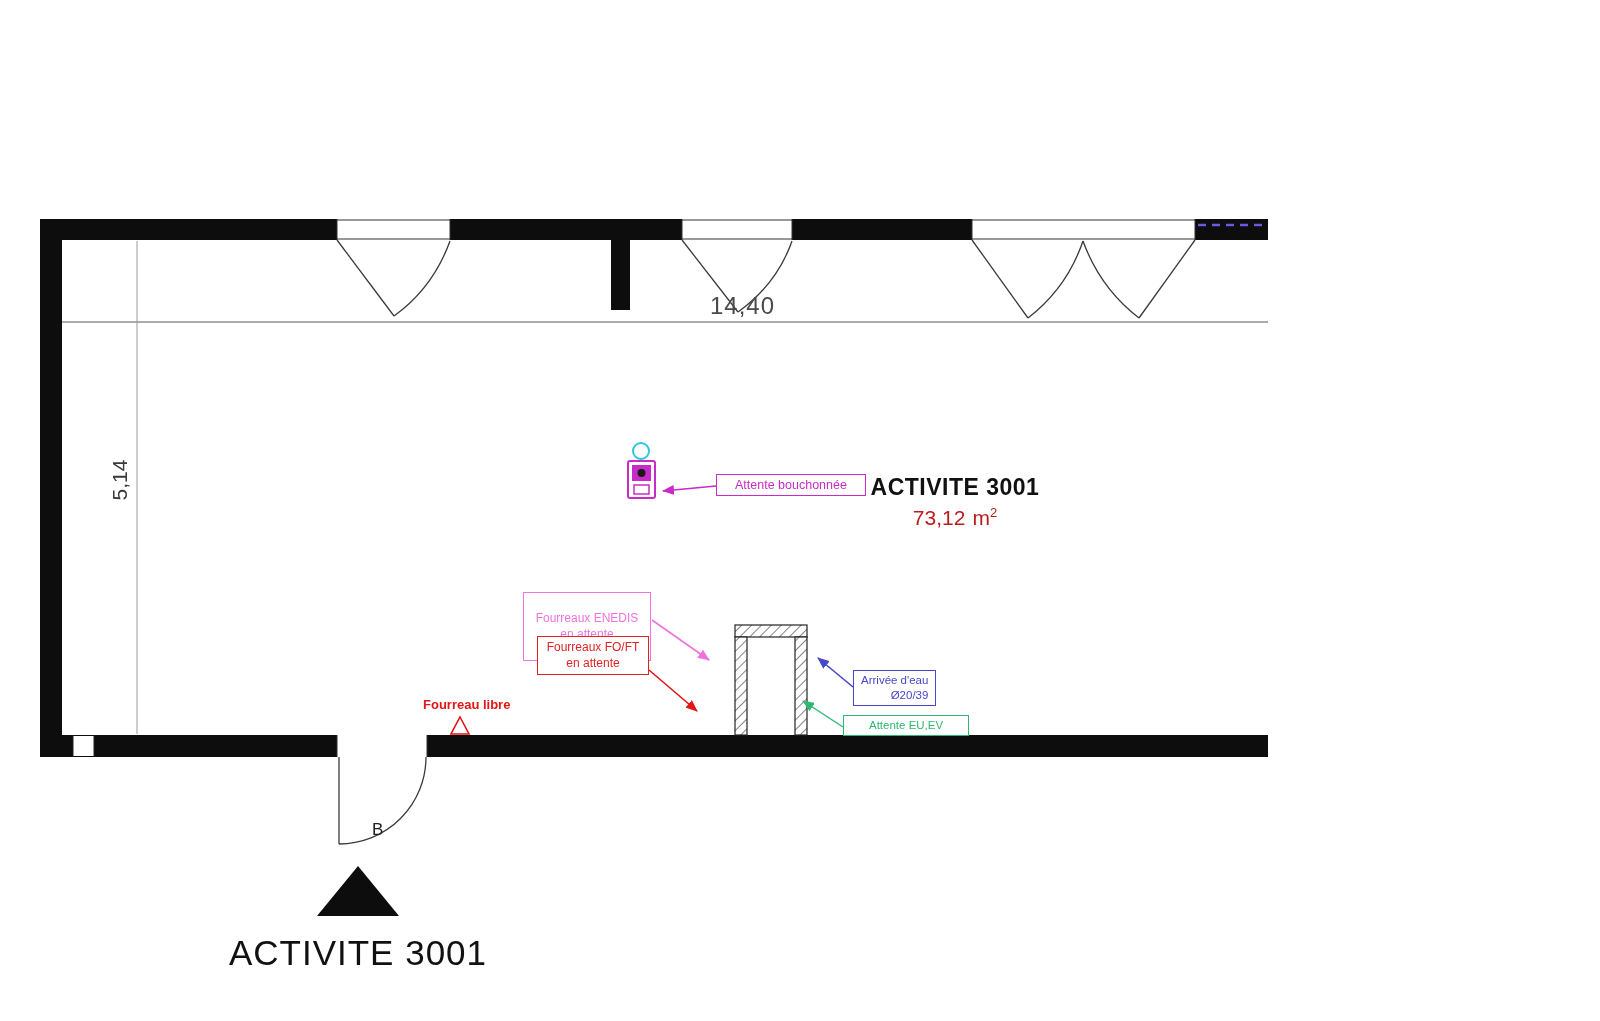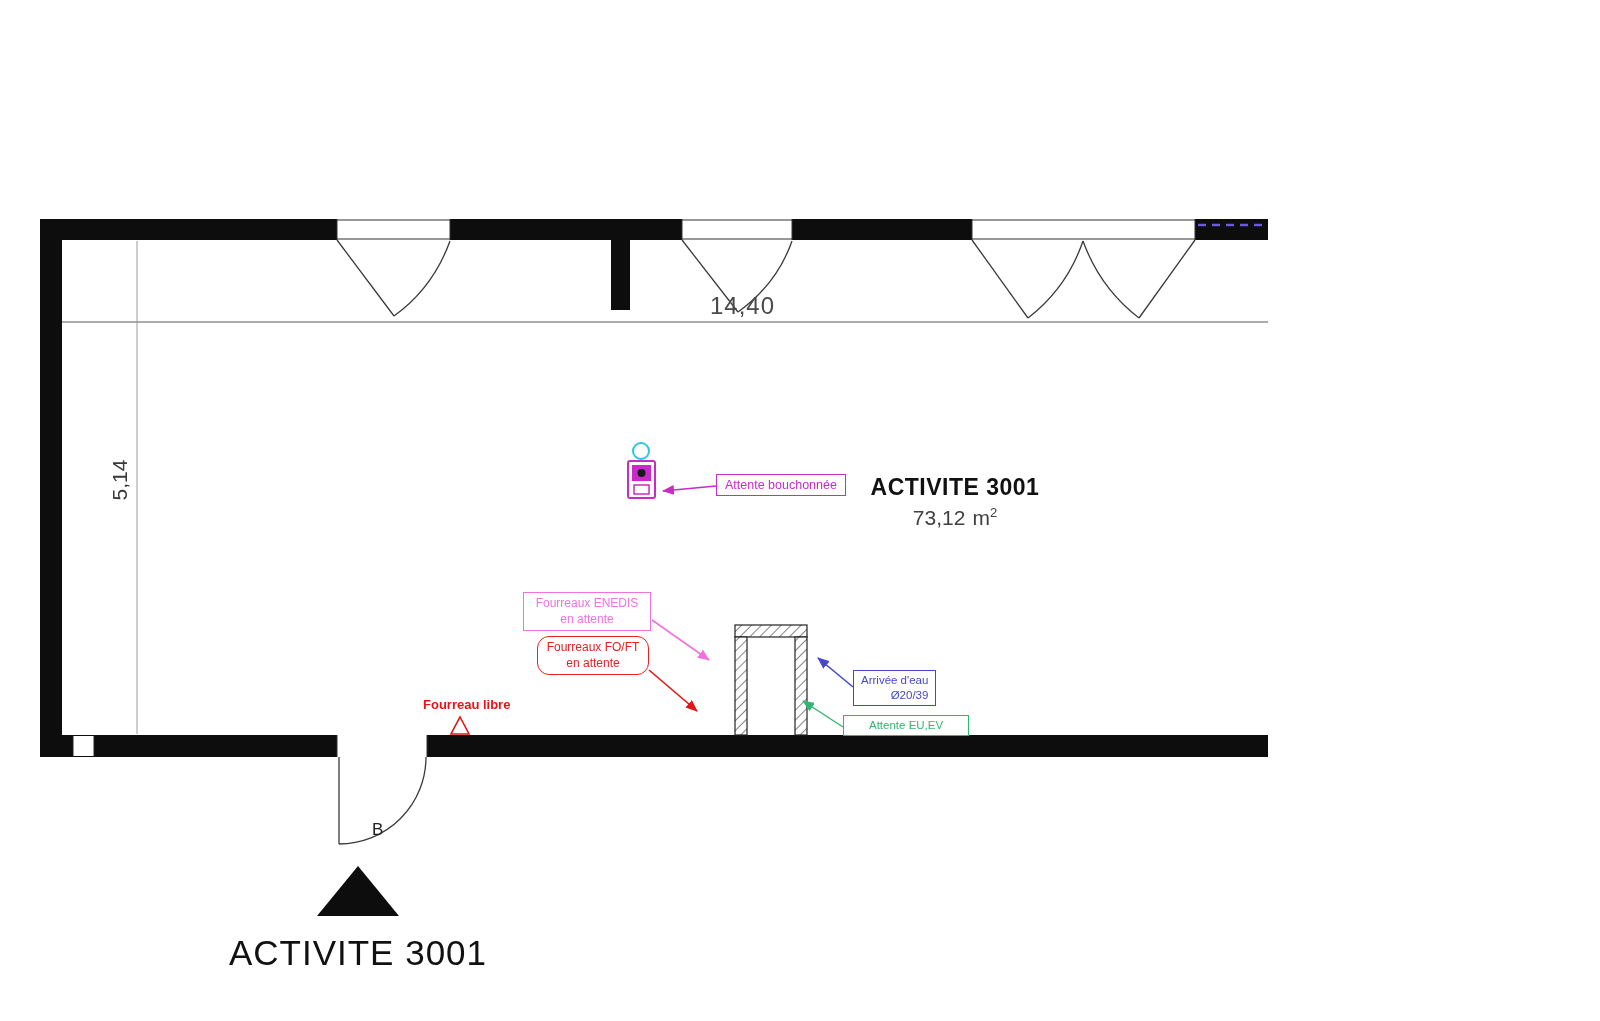--- a/index.html
+++ b/index.html
@@ -8,28 +8,28 @@
   .plan-svg { position:absolute; left:0; top:0; width:1600px; height:1021px; }
 
   .lbl { position:absolute; white-space:nowrap; }
 
   .dim-w { left:710px; top:292px; font-size:24px; color:#4a4a4a; letter-spacing:1px; }
   .dim-h { left:88px; top:468px; width:64px; text-align:center; font-size:21px; color:#3a3a3a;
            transform:rotate(-90deg); transform-origin:center; }
 
   .room-block { position:absolute; left:828px; top:474px; width:254px; text-align:center; color:#111; }
   .room-name { font-size:23px; font-weight:700; letter-spacing:.5px; }
-  .room-area { font-size:21px; margin-top:4px; color:#404040; }
+  .room-area { font-size:21px; margin-top:4px; color:#b91c1c; }
   .room-area sup { font-size:13px; }
   .room-area .unit { margin-left:7px; }
 
   .anno { position:absolute; border:1.5px solid; text-align:center; line-height:1.3; background:#fff; }
-  .anno-attente   { left:716px; top:474px; padding:2px 8px; font-size:12.5px; color:#c92bc9; border-color:#c92bc9; }
-  .anno-enedis    { left:523px; top:592px; width:128px; padding:3px 2px; font-size:12px; color:#ef72dd; border-color:#ef72dd; }
-  .anno-foft      { left:537px; top:636px; width:112px; padding:3px 2px; font-size:12px; color:#e32222; border-color:#e32222;border-radius:12px; }
+  .anno-attente   { left:716px; top:474px; padding:2px 18px; font-size:12.5px; color:#c92bc9; border-color:#c92bc9; }
+  .anno-enedis    { left:523px; top:592px; width:128px; padding:18px 2px; font-size:12px; color:#ef72dd; border-color:#ef72dd; }
+  .anno-foft      { left:537px; top:636px; width:112px; padding:3px 2px; font-size:12px; color:#e32222; border-color:#e32222; }
   .anno-arrivee   { left:853px; top:670px; padding:2px 7px; font-size:11.5px; text-align:right; color:#4747c9; border-color:#4747c9; }
   .anno-euev      { left:843px; top:715px; padding:2px 25px; font-size:11.5px; color:#2eb872; border-color:#2eb872; }
 
   .txt-libre  { left:423px; top:697px; font-size:13px; font-weight:700; color:#e31515; }
   .txt-doorb  { left:372px; top:820px; font-size:17px; color:#222; }
   .footer-title { position:absolute; left:178px; top:933px; width:360px; text-align:center;
                   font-size:35px; letter-spacing:1px; color:#111; font-weight:500; }
 </style>
 </head>
 <body>

